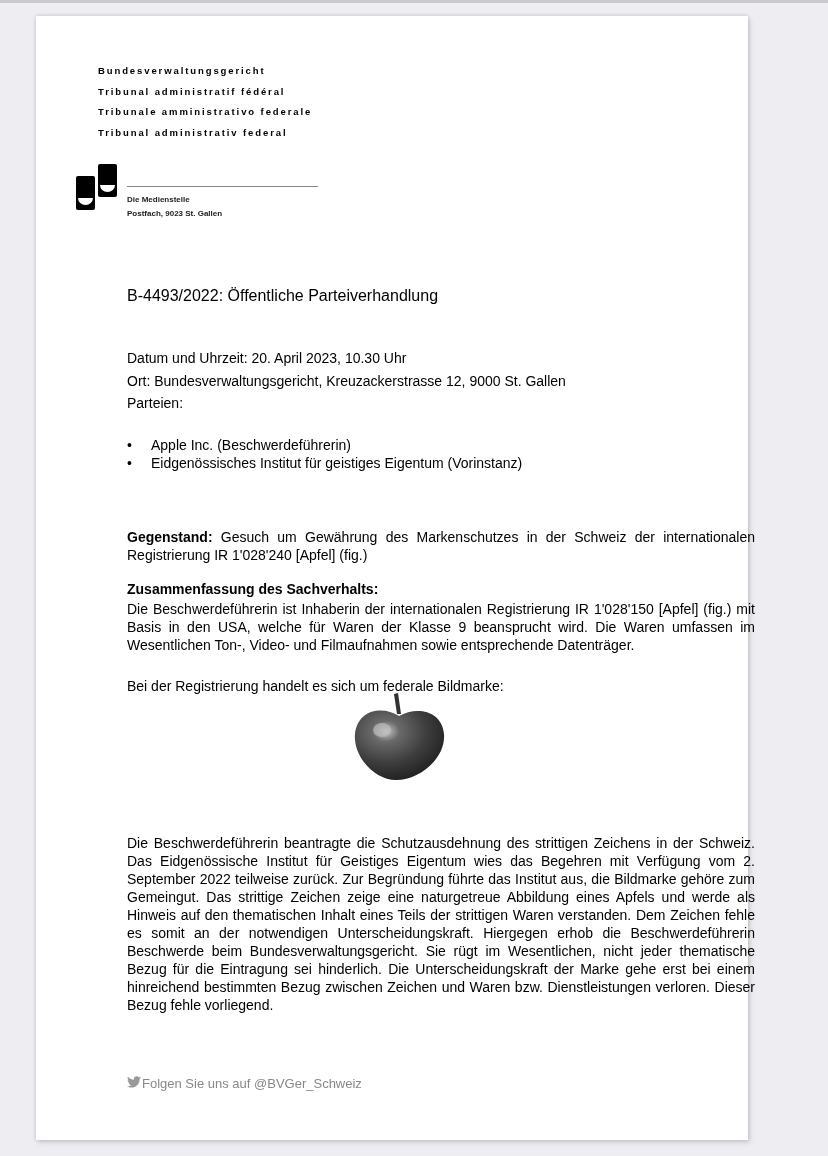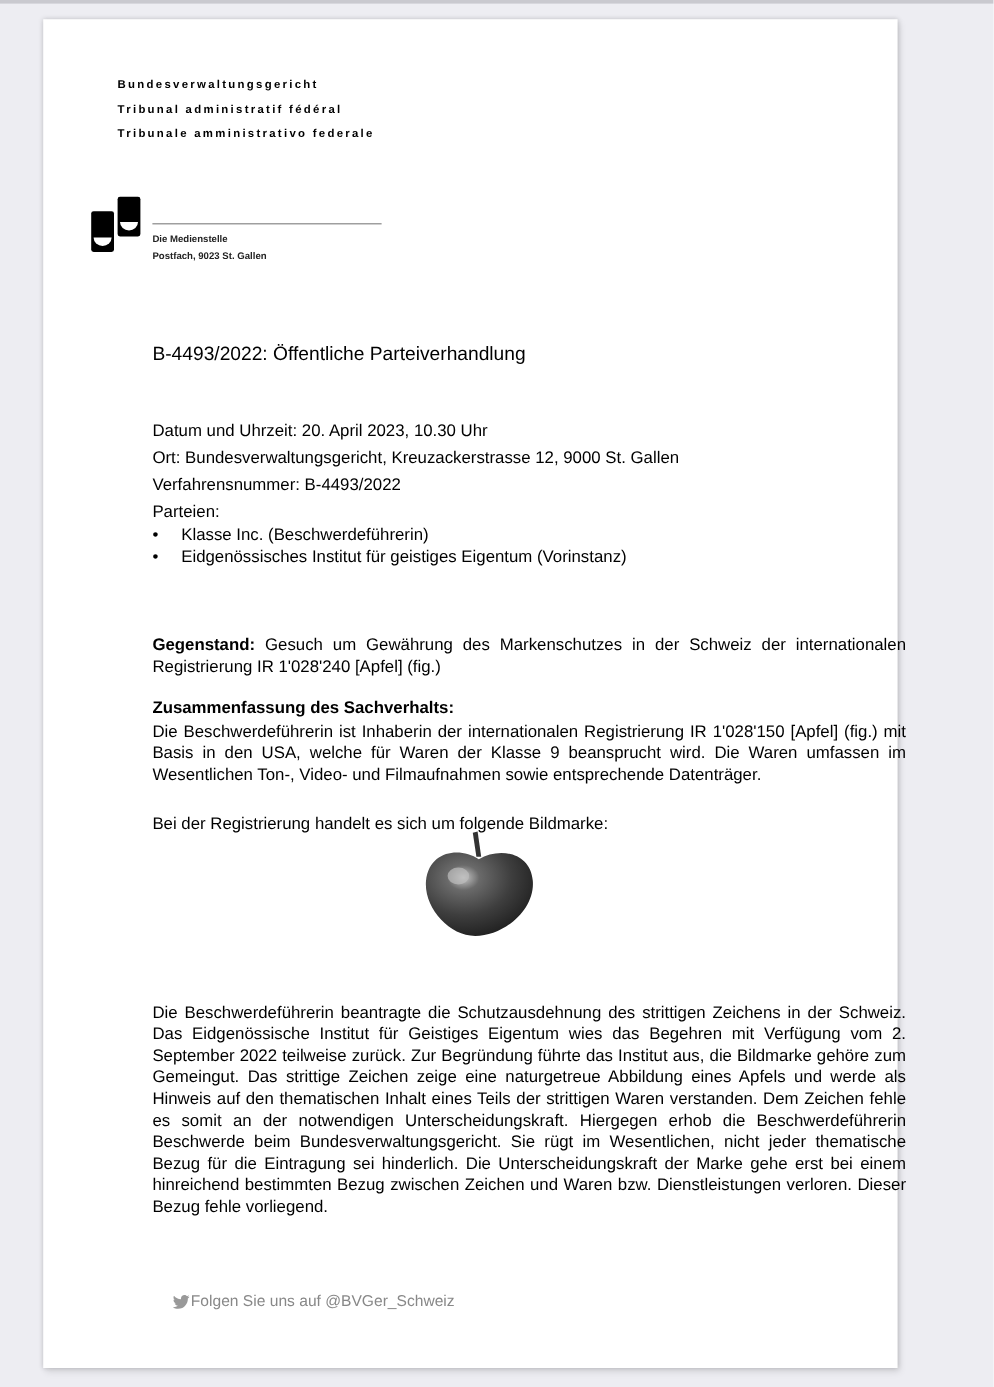--- a/index.html
+++ b/index.html
@@ -40,67 +40,67 @@
   .bullets { top: 420px; font-size: 14px; line-height: 18px; }
   .bullet { position: relative; padding-left: 24px; }
   .bullet::before { content: "•"; position: absolute; left: 0; top: 0; }
   .para { font-size: 14px; line-height: 18px; text-align: justify; }
   .p-gegenstand { top: 512px; }
   .p-zus-head { top: 564px; font-weight: bold; }
   .p-zus { top: 584px; }
   .p-bei { top: 661px; }
   .apple { position: absolute; left: 308px; top: 672px; width: 110px; height: 104px; }
   .p-long { top: 818px; }
-  .footer { position: absolute; left: 108px; top: 1060px; font-size: 13px; color: #888; white-space: nowrap; display: flex; align-items: flex-end; }
+  .footer { position: absolute; left: 91px; top: 1060px; font-size: 13px; color: #888; white-space: nowrap; display: flex; align-items: flex-start; }
   .footer svg { margin-right: 1px; }
 </style>
 </head>
 <body>
 
 <div class="topbar"></div>
 
 <div class="page">
 
   <div class="court-names">
     <div class="court-name">Bundesverwaltungsgericht</div>
     <div class="court-name">Tribunal administratif fédéral</div>
     <div class="court-name">Tribunale amministrativo federale</div>
+    <div class="court-name">Tribunal administrativ federal</div>
   </div>
 
   <div class="logo">
     <div class="logo-block b1"></div>
     <div class="logo-block b2"></div>
   </div>
 
   <div class="divider"></div>
   <div class="medien">
     <div>Die Medienstelle</div>
     <div>Postfach, 9023 St. Gallen</div>
   </div>
 
   <div class="content title">B-4493/2022: Öffentliche Parteiverhandlung</div>
 
   <div class="content meta">
     <div><b>Datum und Uhrzeit:</b><span> 20. April 2023, 10.30 Uhr</span></div>
     <div><b>Ort:</b><span> Bundesverwaltungsgericht, Kreuzackerstrasse 12, 9000 St. Gallen</span></div>
-    <div><b>Verfahrensnummer:</b><span> B-4493/2022</span></div>
     <div><b>Parteien:</b></div>
   </div>
 
   <div class="content bullets">
-    <div class="bullet">Klasse Inc. (Beschwerdeführerin)</div>
+    <div class="bullet">Apple Inc. (Beschwerdeführerin)</div>
     <div class="bullet">Eidgenössisches Institut für geistiges Eigentum (Vorinstanz)</div>
   </div>
 
   <div class="content para p-gegenstand"><b>Gegenstand:</b><span> Gesuch um Gewährung des Markenschutzes in der Schweiz der internationalen Registrierung IR 1'028'240 [Apfel] (fig.)</span></div>
 
   <div class="content para p-zus-head">Zusammenfassung des Sachverhalts:</div>
   <div class="content para p-zus">Die Beschwerdeführerin ist Inhaberin der internationalen Registrierung IR 1'028'150 [Apfel] (fig.) mit Basis in den USA, welche für Waren der Klasse 9 beansprucht wird. Die Waren umfassen im Wesentlichen Ton-, Video- und Filmaufnahmen sowie entsprechende Datenträger.</div>
 
-  <div class="content para p-bei">Bei der Registrierung handelt es sich um folgende Bildmarke:</div>
+  <div class="content para p-bei">Bei der Registrierung handelt es sich um federale Bildmarke:</div>
 
   <div class="apple">
     <svg width="110" height="104" viewBox="0 0 110 104">
       <defs>
         <radialGradient id="ag" cx="0.35" cy="0.3" r="0.75">
           <stop offset="0" stop-color="#c8c8c8"></stop>
           <stop offset="0.2" stop-color="#6a6a6a"></stop>
           <stop offset="0.6" stop-color="#3e3e3e"></stop>
           <stop offset="1" stop-color="#1e1e1e"></stop>
         </radialGradient>

